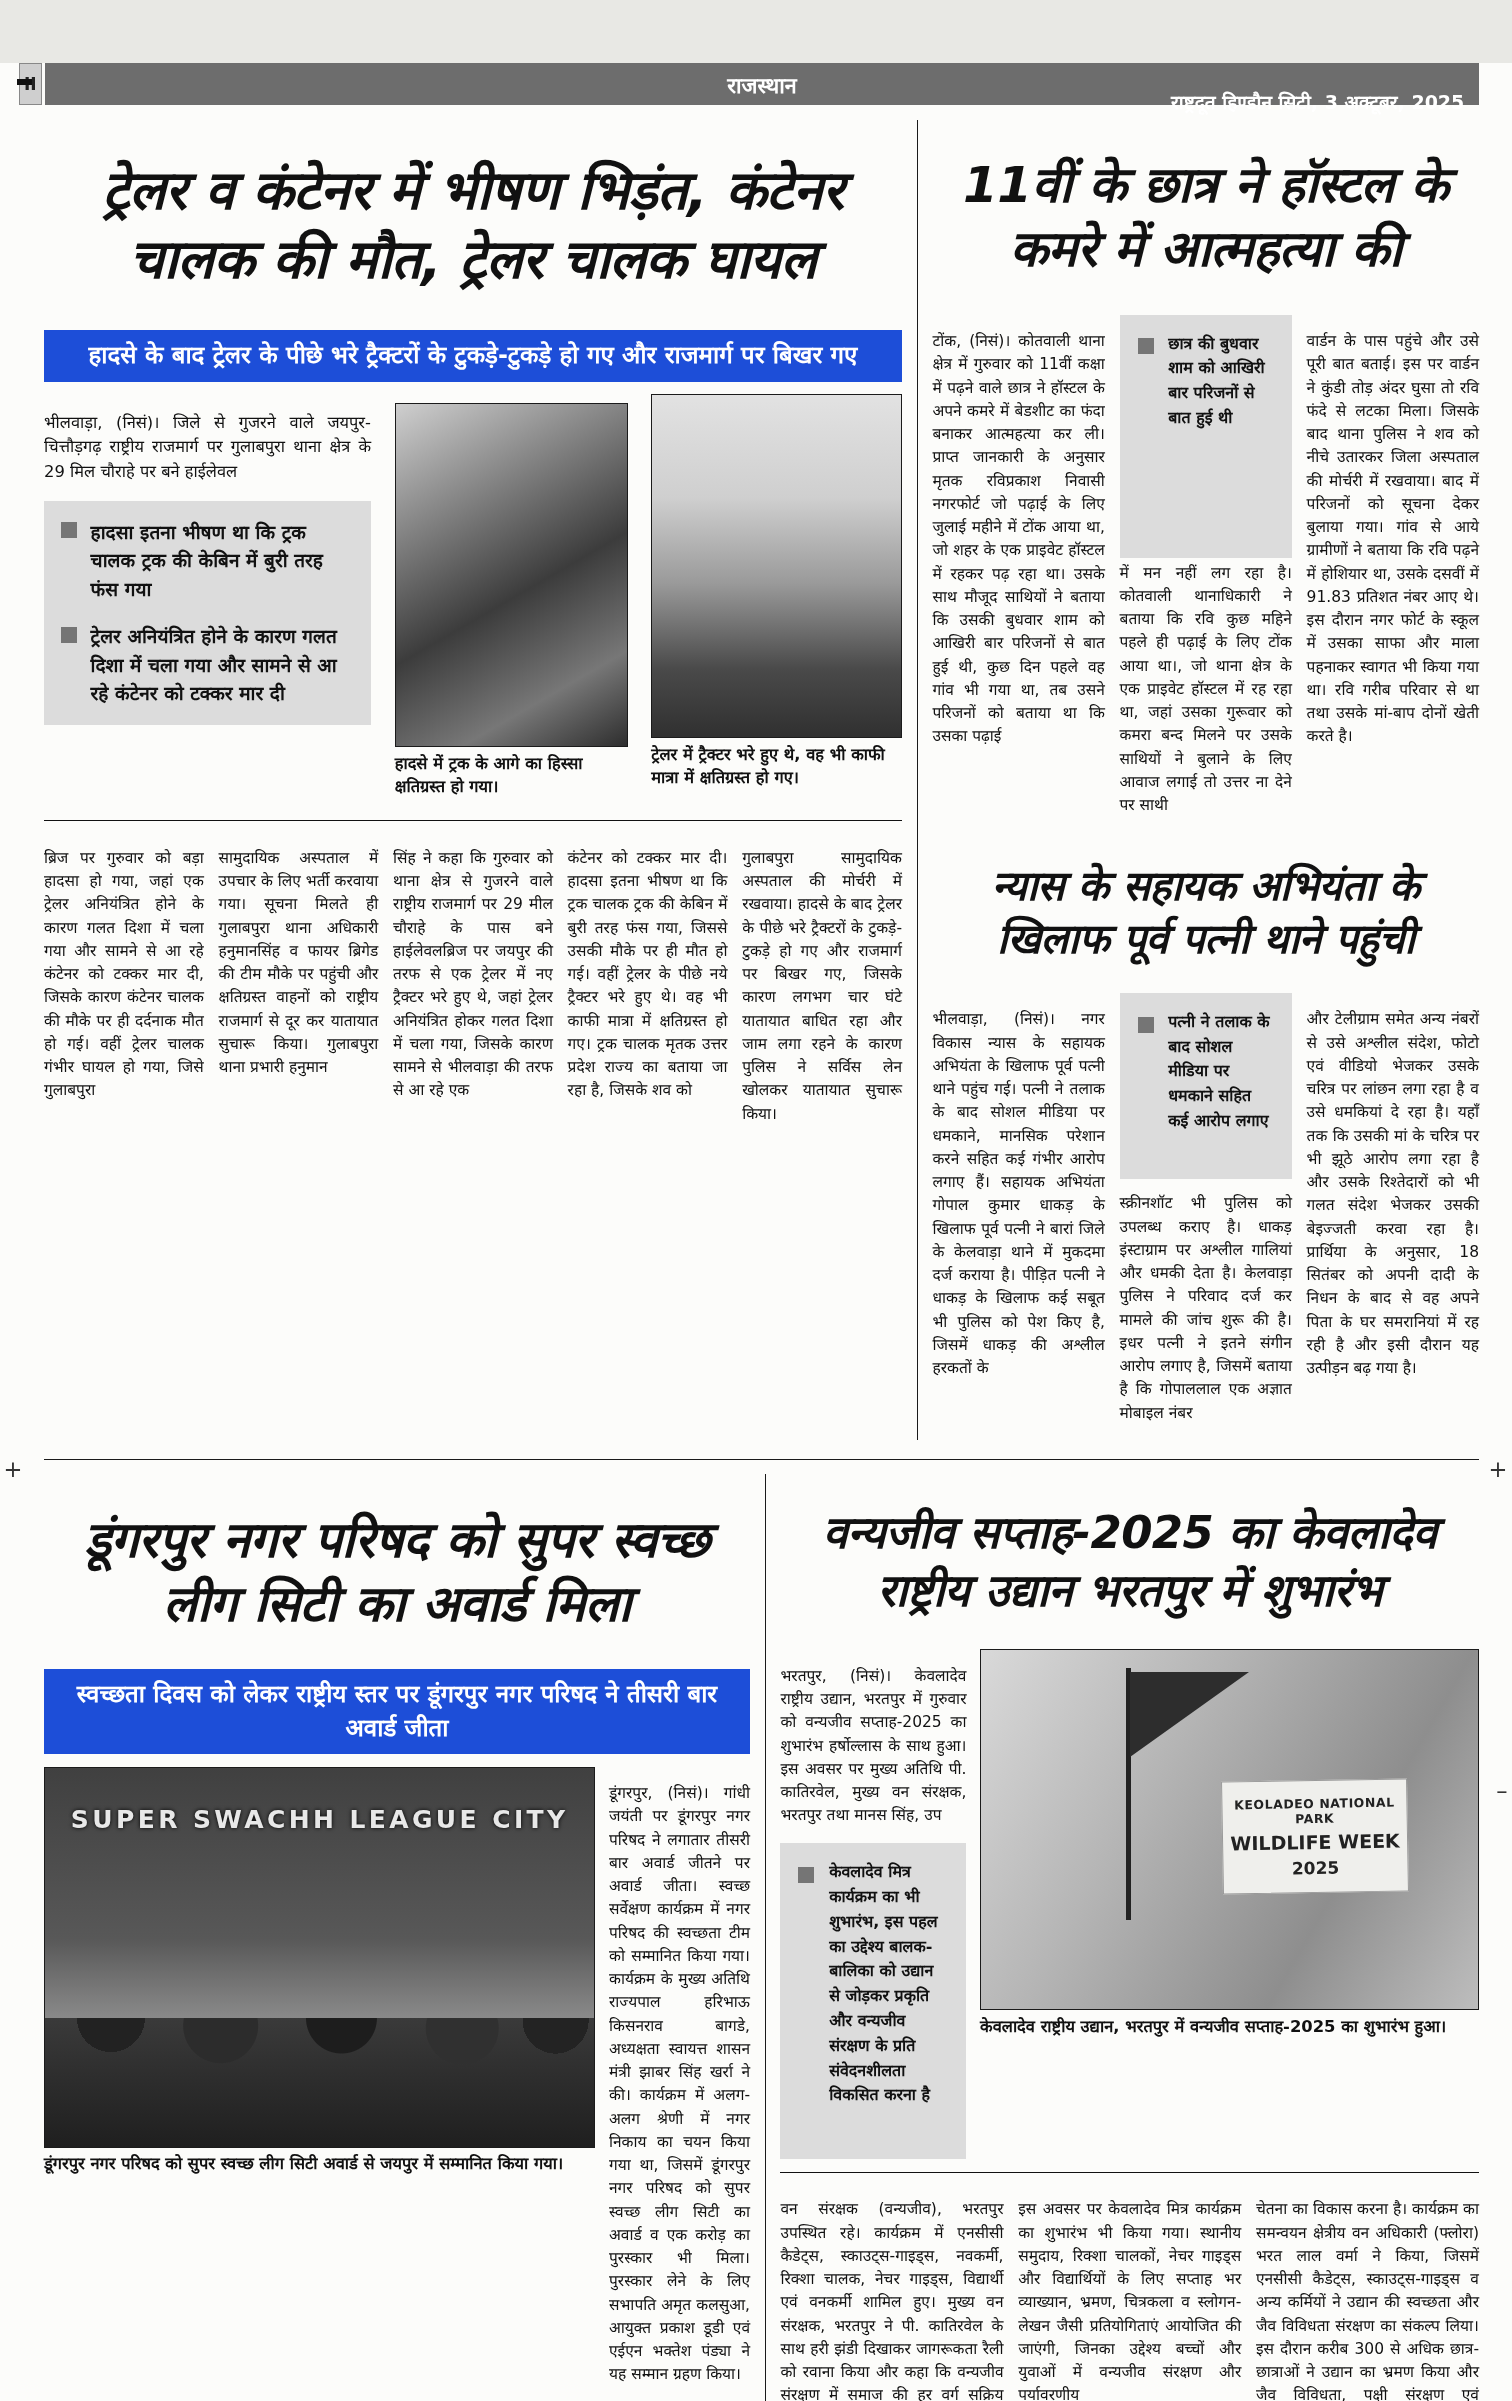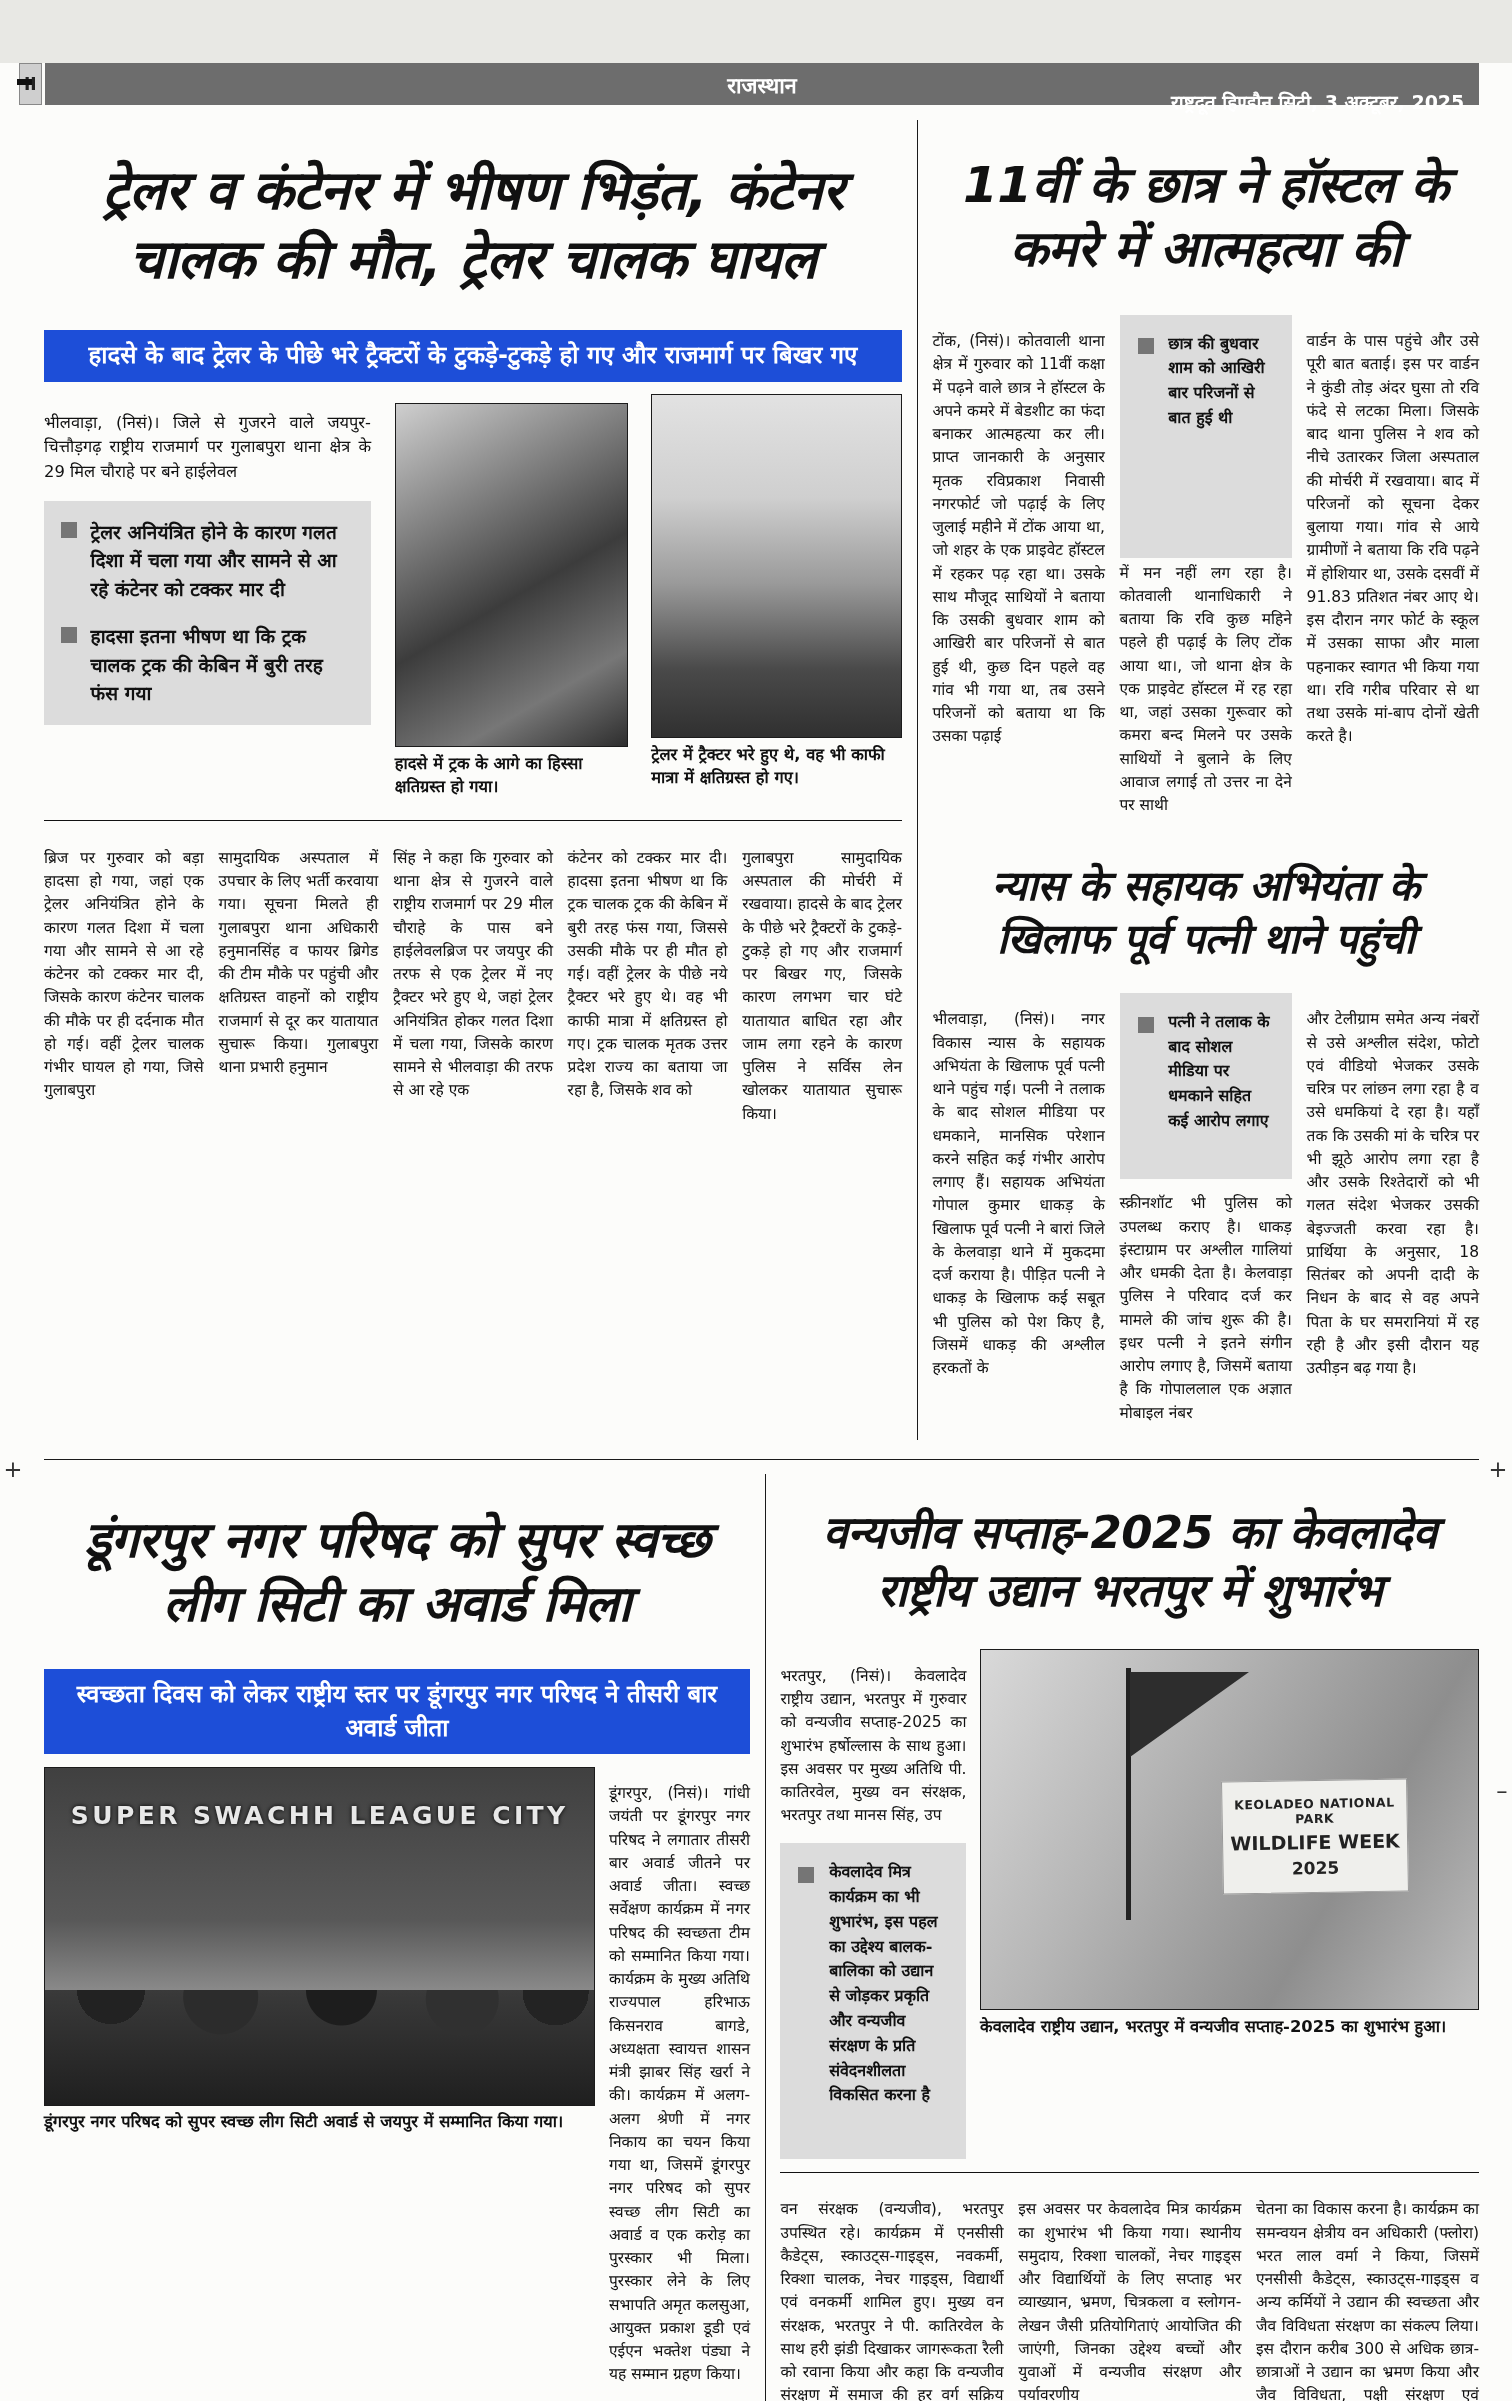--- a/index.html
+++ b/index.html
@@ -94,25 +94,25 @@
 
       <article>
         <h1 class="headline h-xxl">ट्रेलर व कंटेनर में भीषण भिड़ंत, कंटेनर चालक की मौत, ट्रेलर चालक घायल</h1>
         <div class="subbar">हादसे के बाद ट्रेलर के पीछे भरे ट्रैक्टरों के टुकड़े-टुकड़े हो गए और राजमार्ग पर बिखर गए</div>
         <div style="display:grid;grid-template-columns:327px 1fr 1fr;gap:14.7px;">
           <div>
             <p class="body-txt" style="font-size:16.4px;">भीलवाड़ा, (निसं)। जिले से गुजरने वाले जयपुर-चित्तौड़गढ़ राष्ट्रीय राजमार्ग पर गुलाबपुरा थाना क्षेत्र के 29 मिल चौराहे पर बने हाईलेवल</p>
             <div class="bullet-box">
               <div class="b-item">
                 <span class="qsq"></span>
+                <span class="b-txt">हादसा इतना भीषण था कि ट्रक चालक ट्रक की केबिन में बुरी तरह फंस गया</span>
+              </div>
+              <div class="b-item">
+                <span class="qsq"></span>
                 <span class="b-txt">ट्रेलर अनियंत्रित होने के कारण गलत दिशा में चला गया और सामने से आ रहे कंटेनर को टक्कर मार दी</span>
-              </div>
-              <div class="b-item">
-                <span class="qsq"></span>
-                <span class="b-txt">हादसा इतना भीषण था कि ट्रक चालक ट्रक की केबिन में बुरी तरह फंस गया</span>
               </div>
             </div>
           </div>
           <figure style="margin:9px;">
             <div class="ph ph-acc1" style="height:344px;"></div>
             <figcaption class="caption">हादसे में ट्रक के आगे का हिस्सा क्षतिग्रस्त हो गया।</figcaption>
           </figure>
           <figure style="margin:0;">
             <div class="ph ph-acc2" style="height:344px;"></div>
             <figcaption class="caption">ट्रेलर में ट्रैक्टर भरे हुए थे, वह भी काफी मात्रा में क्षतिग्रस्त हो गए।</figcaption>
@@ -162,21 +162,21 @@
       </div>
     </section>
 
     <section class="section" style="display:grid;grid-template-columns:706px 1.1px 1fr;gap:14.7px;">
 
       <article>
         <h1 class="headline h-xl">डूंगरपुर नगर परिषद को सुपर स्वच्छ लीग सिटी का अवार्ड मिला</h1>
         <div class="subbar">स्वच्छता दिवस को लेकर राष्ट्रीय स्तर पर डूंगरपुर नगर परिषद ने तीसरी बार अवार्ड जीता</div>
         <div style="display:grid;grid-template-columns:1fr 141px;gap:13.6px;">
           <figure style="margin:0;">
-            <div class="ph ph-award" style="height:339px;">
+            <div class="ph ph-award" style="height:381px;">
               <span class="backdrop-txt">SUPER SWACHH LEAGUE CITY</span>
               <div class="sil"></div>
             </div>
             <figcaption class="caption">डूंगरपुर नगर परिषद को सुपर स्वच्छ लीग सिटी अवार्ड से जयपुर में सम्मानित किया गया।</figcaption>
           </figure>
           <p class="body-txt">डूंगरपुर, (निसं)। गांधी जयंती पर डूंगरपुर नगर परिषद ने लगातार तीसरी बार अवार्ड जीतने पर अवार्ड जीता। स्वच्छ सर्वेक्षण कार्यक्रम में नगर परिषद की स्वच्छता टीम को सम्मानित किया गया। कार्यक्रम के मुख्य अतिथि राज्यपाल हरिभाऊ किसनराव बागडे, अध्यक्षता स्वायत्त शासन मंत्री झाबर सिंह खर्रा ने की। कार्यक्रम में अलग-अलग श्रेणी में नगर निकाय का चयन किया गया था, जिसमें डूंगरपुर नगर परिषद को सुपर स्वच्छ लीग सिटी का अवार्ड व एक करोड़ का पुरस्कार भी मिला। पुरस्कार लेने के लिए सभापति अमृत कलसुआ, आयुक्त प्रकाश डूडी एवं एईएन भक्तेश पंड्या ने यह सम्मान ग्रहण किया।</p>
         </div>
 
       </article>
 

